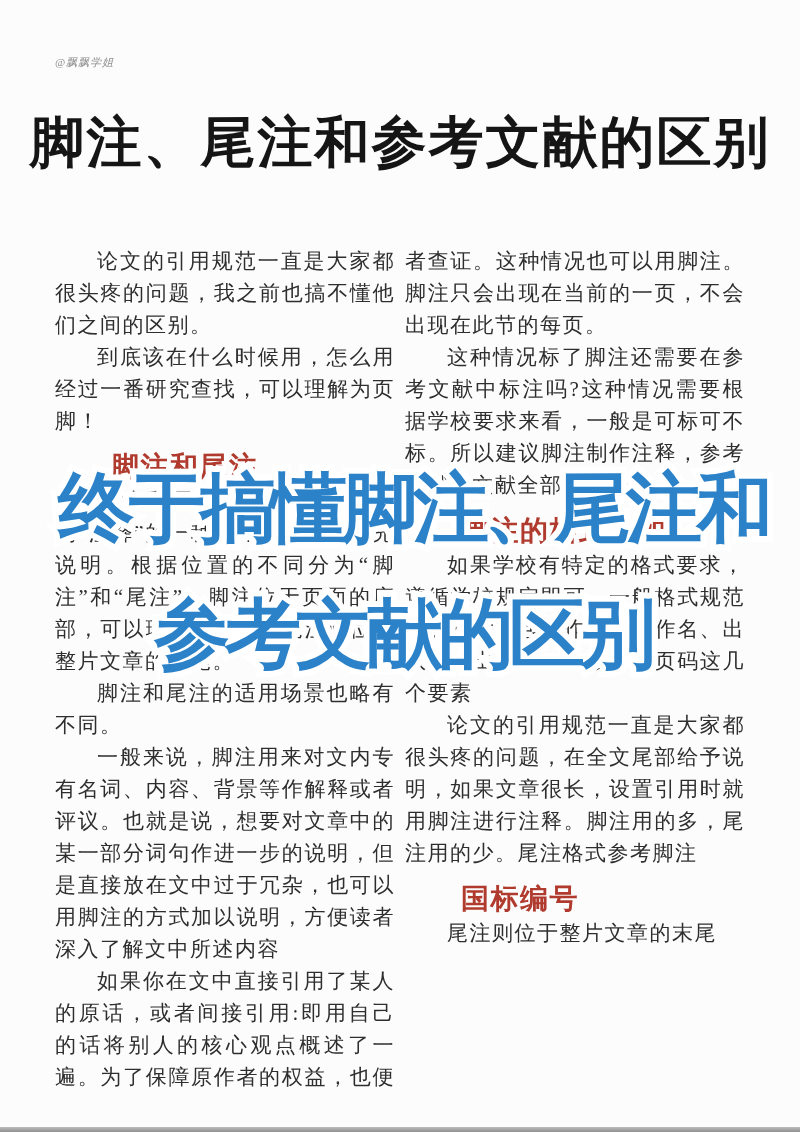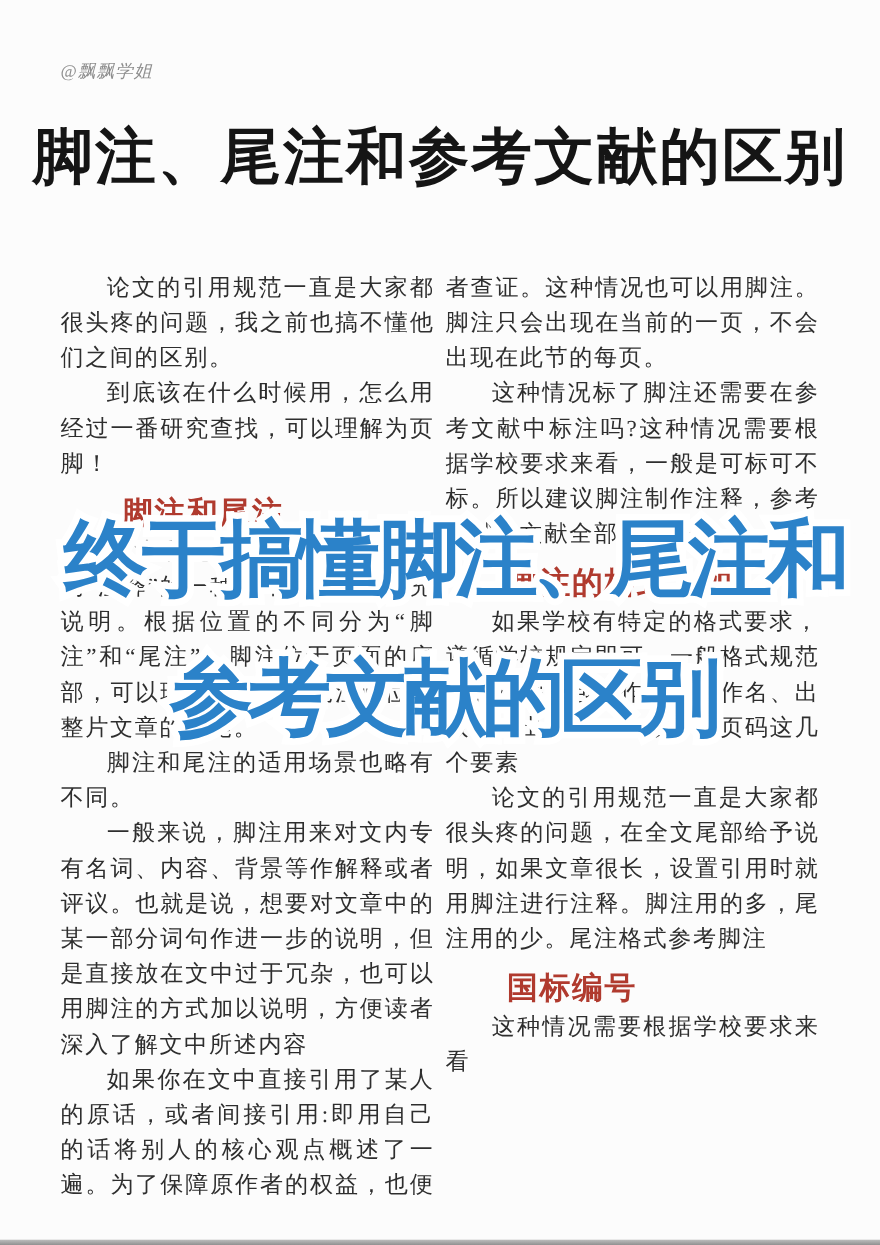--- a/index.html
+++ b/index.html
@@ -5,21 +5,21 @@
   html,body{margin:0;padding:0;}
   .page{
     position:relative;
     width:800px;height:1132px;
     background:#fcfcfc;
     overflow:hidden;
     font-family:"Liberation Serif","DejaVu Serif",serif;
   }
   .watermark{
     position:absolute;left:55px;top:55px;
-    font-size:16px;font-style:italic;color:#8d8d8d;
+    font-size:11px;font-style:italic;color:#8d8d8d;
     letter-spacing:1px;
   }
   .title{
     position:absolute;left:0;top:106px;width:800px;
     margin:0;text-align:center;
     font-size:55px;font-weight:900;color:#151515;
     letter-spacing:2px;
     font-family:"Liberation Serif","DejaVu Serif",serif;
   }
   .col{
@@ -77,21 +77,21 @@
       <p class="indent">一般来说，脚注用来对文内专有名词、内容、背景等作解释或者评议。也就是说，想要对文章中的某一部分词句作进一步的说明，但是直接放在文中过于冗杂，也可以用脚注的方式加以说明，方便读者深入了解文中所述内容</p>
       <p class="indent">如果你在文中直接引用了某人的原话，或者间接引用:即用自己的话将别人的核心观点概述了一遍。为了保障原作者的权益，也便于读</p>
     </div>
   <div class="col col-right" id="col-right">
       <p class="">者查证。这种情况也可以用脚注。脚注只会出现在当前的一页，不会出现在此节的每页。</p>
       <p class="indent">这种情况标了脚注还需要在参考文献中标注吗?这种情况需要根据学校要求来看，一般是可标可不标。所以建议脚注制作注释，参考文献把文献全部列出来。</p>
       <h3 class="red-head">脚注的格式，如:</h3>
       <p class="indent">如果学校有特定的格式要求，遵循学校规定即可。一般格式规范的脚注需要包括作者、著作名、出版地、出版社、出版年、页码这几个要素</p>
       <p class="indent">论文的引用规范一直是大家都很头疼的问题，在全文尾部给予说明，如果文章很长，设置引用时就用脚注进行注释。脚注用的多，尾注用的少。尾注格式参考脚注</p>
       <h3 class="red-head">国标编号</h3>
-      <p class="indent">这种情况需要根据学校要求来看</p>
+      <p class="indent">尾注则位于整片文章的末尾</p>
     </div>
 
   <div class="overlay">
     <div class="ol ol1">
       <span class="back">终于搞懂脚注、尾注和</span><span class="front">终于搞懂脚注、尾注和</span>
     </div>
     <div class="ol ol2">
       <span class="back">参考文献的区别</span><span class="front">参考文献的区别</span>
     </div>
   </div>

